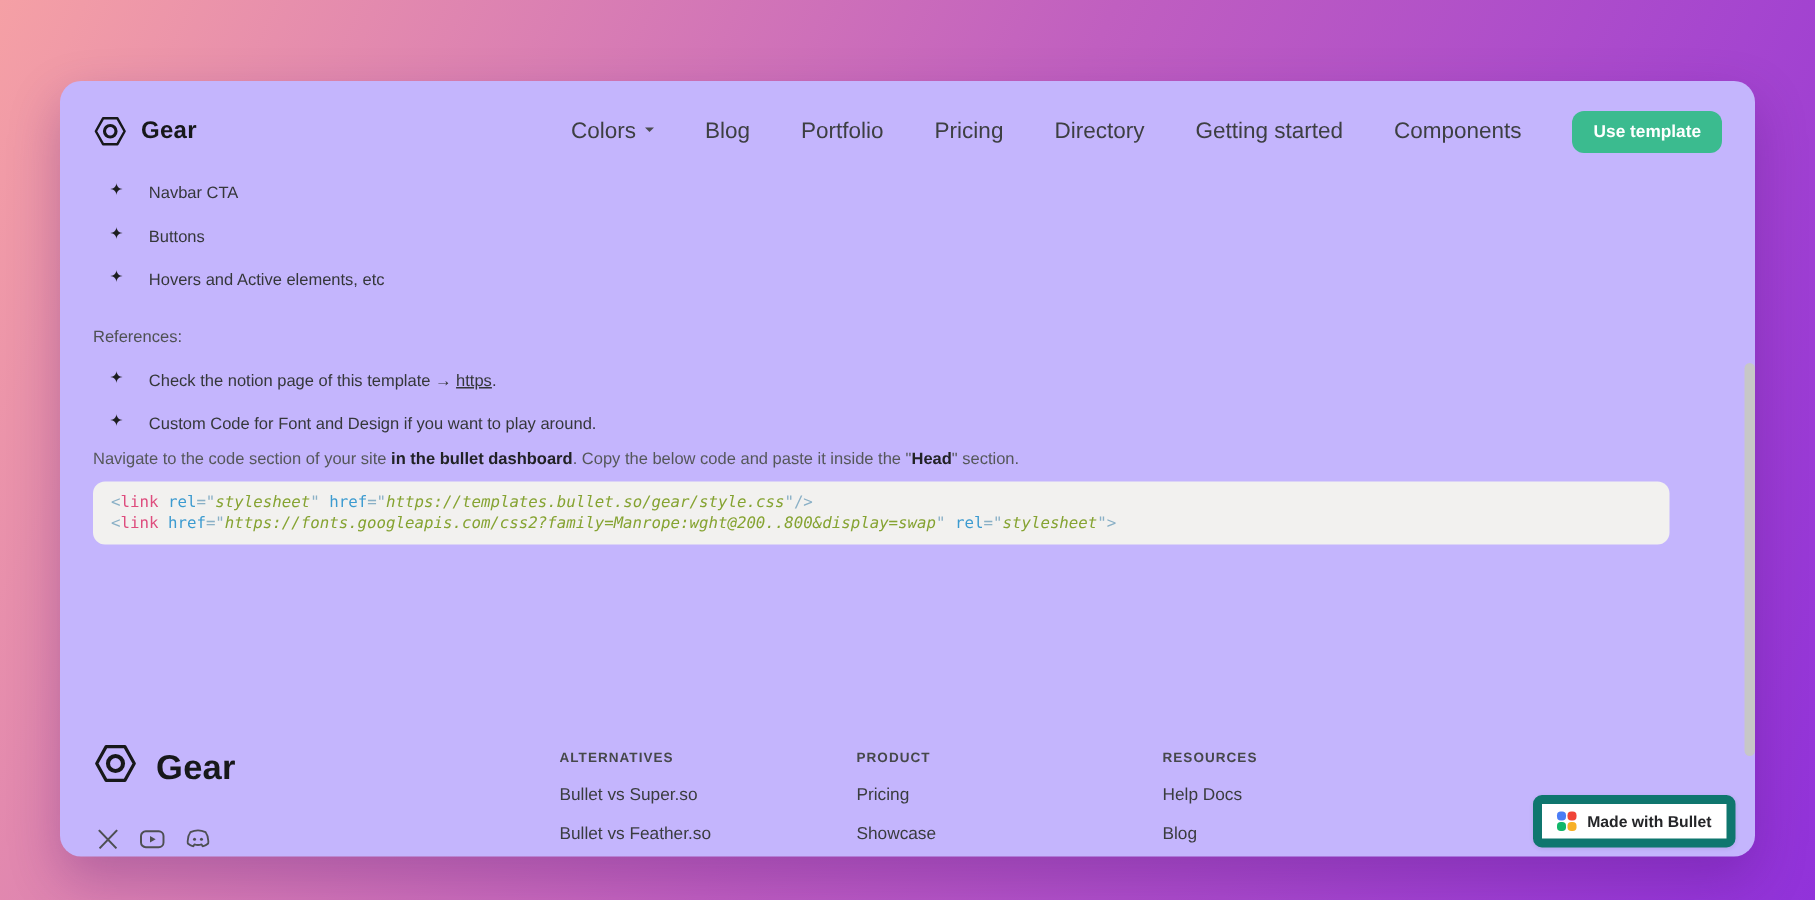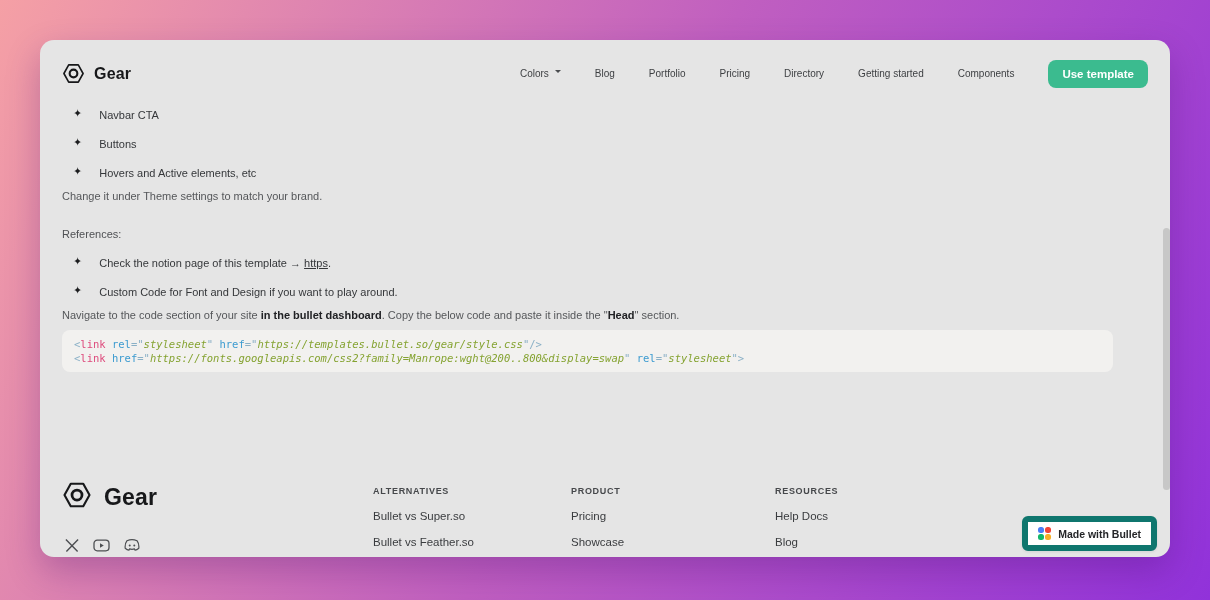--- a/index.html
+++ b/index.html
@@ -4,33 +4,33 @@
 <style>
   * { margin:0; padding:0; box-sizing:border-box; }
   html,body { width:1210px; height:600px; }
   body {
     font-family:"Liberation Sans", sans-serif;
     width:1210px; height:600px; overflow:hidden;
     background:linear-gradient(115deg,#f5a0a5 0%,#c05fc0 50%,#9132da 100%);
     position:relative;
   }
   .card {
-    position:absolute; left:40px; top:40px; width:1130px; height:517px;
-    background:#e5e5e5; border-radius:14px;
+    position:absolute; left:40px; top:54px; width:1130px; height:517px;
+    background:#c4b5fd; border-radius:14px;
     box-shadow:0 14px 34px rgba(70,10,110,.28);
     overflow:hidden;
   }
   
   .header { display:flex; align-items:center; justify-content:space-between; padding:15px 22px 0 22px; height:52px; }
   .logo { display:flex; align-items:center; gap:9px; cursor:pointer; }
   .logo svg { display:block; }
   .logo-text { font-size:16px; font-weight:700; color:#17181a; letter-spacing:.2px; }
   .nav-wrap { display:flex; align-items:center; }
   nav.main-nav { display:flex; align-items:center; gap:34px; }
-  .nav-link { font-size:10px; color:#3d3f42; text-decoration:none; cursor:pointer; white-space:nowrap; }
+  .nav-link { font-size:15px; color:#3d3f42; text-decoration:none; cursor:pointer; white-space:nowrap; }
   .caret { display:inline-block; width:0; height:0; border:3.5px solid transparent; border-top-color:#4a4c4f; margin-left:6px; vertical-align:1px; }
   .cta-btn {
     margin-left:34px; border:none; cursor:pointer;
     background:#3bbb8f; color:#fff; font-family:inherit;
     font-size:11.5px; font-weight:600; padding:8px 14px; border-radius:8px;
   }
   
   .content { padding:0 22px; }
   .intro { margin-top:11px; font-size:11px; color:#4f5154; }
   .bullet-list { list-style:none; }
@@ -116,21 +116,20 @@
         </li>
         <li class="bullet-item">
           <span class="star">✦</span>
           <span>Buttons</span>
         </li>
         <li class="bullet-item">
           <span class="star">✦</span>
           <span>Hovers and Active elements, etc</span>
         </li>
       </ul>
-    <p class="note">Change it under Theme settings to match your brand.</p>
     <p class="refs-label">References:</p>
     <ul class="bullet-list">
         <li class="bullet-item">
           <span class="star">✦</span>
           <span><span>Check the notion page of this template → </span><a class="inline-link">https</a><span>.</span></span>
         </li>
         <li class="bullet-item">
           <span class="star">✦</span>
           <span><span>Custom Code for Font and Design if you want to play around.</span></span>
         </li>

